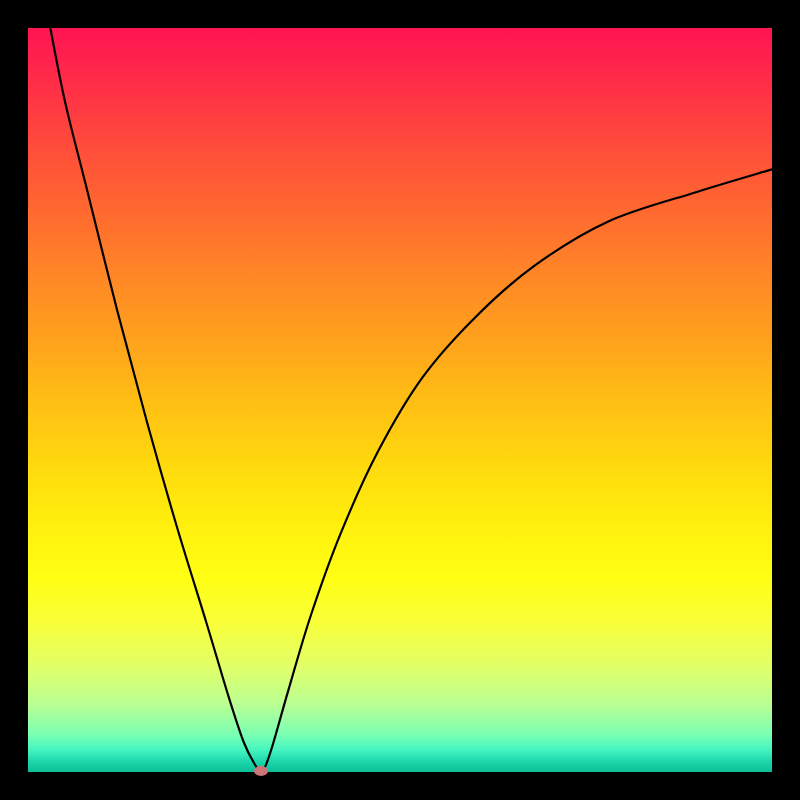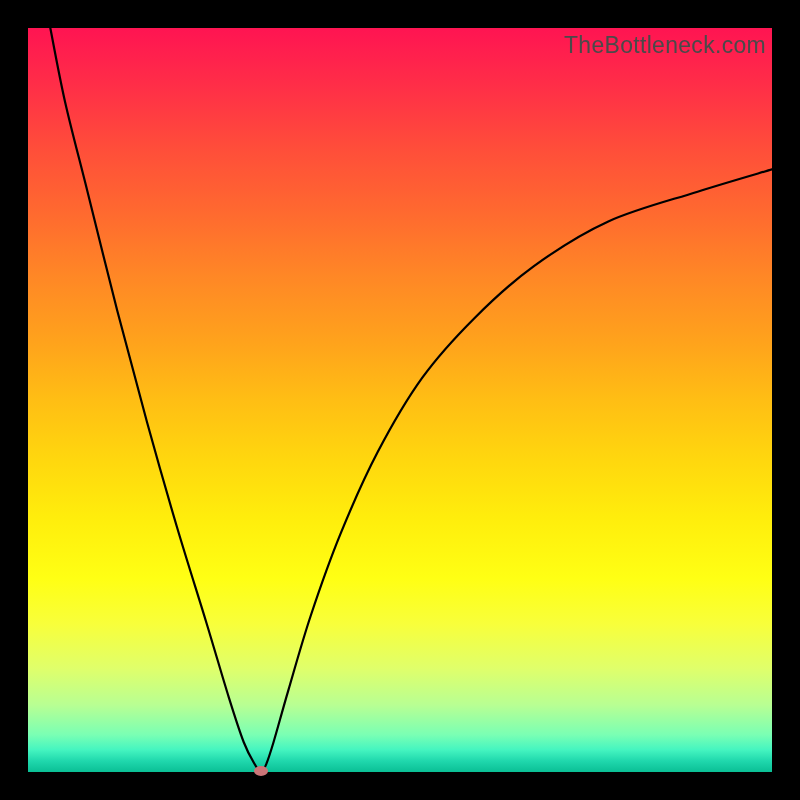--- a/index.html
+++ b/index.html
@@ -66,21 +66,20 @@
     height: 10px;
     background: #cb7578;
     border-radius: 50%;
   }
 </style>
 </head>
 <body>
 
 <div class="chart-container">
   <div class="plot-area">
-    <div class="watermark">TheBottleneck.com</div>
 
     <svg class="curve" viewBox="0 0 744 744" preserveAspectRatio="none">
       <path id="curve-path" d="M 22.32,0 C 24.8,12.399999999999997 31.000000000000004,47.11999999999999 37.2,74.39999999999998 C 43.400000000000006,101.67999999999996 50.84,128.95999999999995 59.52,163.67999999999995 C 68.2,198.39999999999995 79.36,244.28000000000003 89.28,282.72 C 99.2,321.16 109.12,358.36 119.04,394.32 C 128.96,430.28 138.88000000000002,465 148.8,498.48 C 158.72,531.96 169.88,566.6800000000001 178.56,595.2 C 187.24,623.72 194.68000000000004,649.76 200.88000000000002,669.6 C 207.08,689.44 211.42,703.08 215.76,714.24 C 220.1,725.4 224.06799999999998,731.5999999999999 226.92,736.56 C 229.772,741.52 231.012,744 232.872,744 C 234.73200000000003,744 235.972,741.52 238.08,736.56 C 240.18800000000002,731.5999999999999 241.8,726.64 245.52,714.24 C 249.24,701.84 254.2,683.24 260.4,662.16 C 266.59999999999997,641.0799999999999 274.04,613.8 282.72,587.76 C 291.40000000000003,561.72 301.31999999999994,533.1999999999999 312.47999999999996,505.91999999999996 C 323.64,478.64 336.04,450.12 349.68,424.08 C 363.32,398.03999999999996 378.2,372 394.32,349.68 C 410.44,327.36 427.79999999999995,308.76000000000005 446.4,290.16 C 465,271.56 483.6,254.2 505.92,238.07999999999998 C 528.24,221.95999999999998 553.0400000000001,205.84000000000006 580.32,193.44000000000005 C 607.6,181.04000000000005 642.32,172.35999999999996 669.6,163.67999999999995 C 696.88,154.99999999999994 731.6,145.08 744,141.36" fill="none" stroke="#000" stroke-width="2.2" stroke-linecap="round" stroke-linejoin="round"></path>
     </svg>
 
     <div id="min-marker" class="marker" style="left: 225.872px; top: 738px;"></div>
   </div>
 </div>
 
 </body></html>

